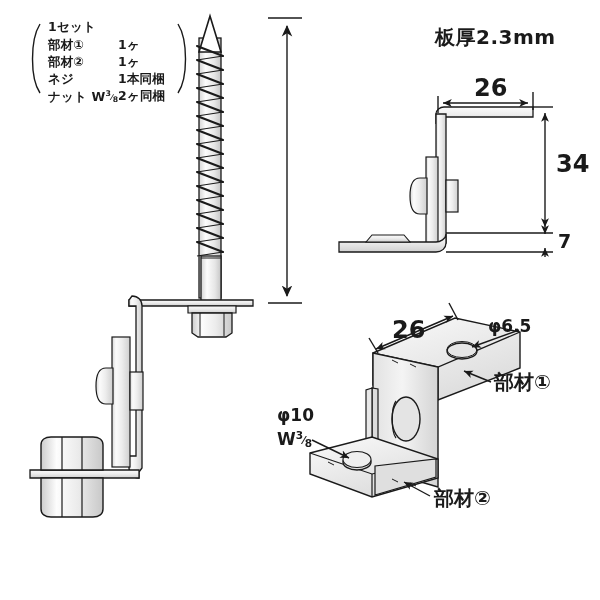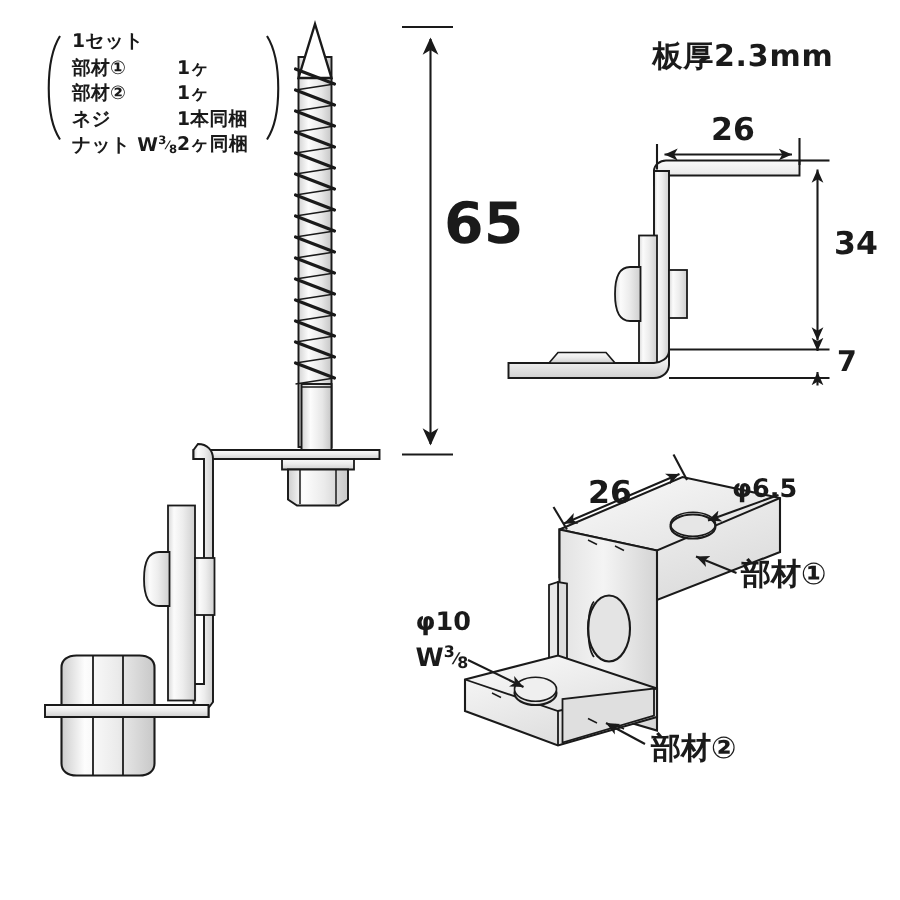--- a/index.html
+++ b/index.html
@@ -46,21 +46,21 @@
     font-size: 20px;
     font-weight: 700;
     letter-spacing: 0.5px;
   }
   
   .dim-65 {
     font-size: 38px;
     font-weight: 700;
   }
   .dim-num {
-    font-size: 21px;
+    font-size: 24px;
     font-weight: 700;
   }
   .dim-num-sm {
     font-size: 19px;
     font-weight: 700;
   }
   
   .callout {
     font-size: 17px;
     font-weight: 700;
@@ -320,21 +320,20 @@
   <div class="txt pl-label" style="left:48px; top:73px;">ネジ</div>
   <div class="txt pl-qty" style="left:118px; top:73px;">1本同梱</div>
 
   <div class="txt pl-label" style="left:48px; top:90px;">
     <span>ナット W</span><span class="frac"><sup>3</sup>⁄<sub>8</sub></span>
   </div>
   <div class="txt pl-qty" style="left:118px; top:90px;text-align:right;">2ヶ同梱</div>
 
   <div class="txt note-thickness" style="left:435px; top:27px;">板厚2.3mm</div>
 
-  <div class="txt dim-65" style="left:296px; top:130px;">65</div>
 
   <div class="txt dim-num" style="left:474px; top:76px;">26</div>
 
   <div class="txt dim-num" style="left:556px; top:152px;">34</div>
 
   <div class="txt dim-num-sm" style="left:558px; top:232px;">7</div>
 
   <div class="txt dim-num" style="left:392px; top:318px;">26</div>
 
   <div class="txt callout" style="left:488px; top:318px;">φ6.5</div>

